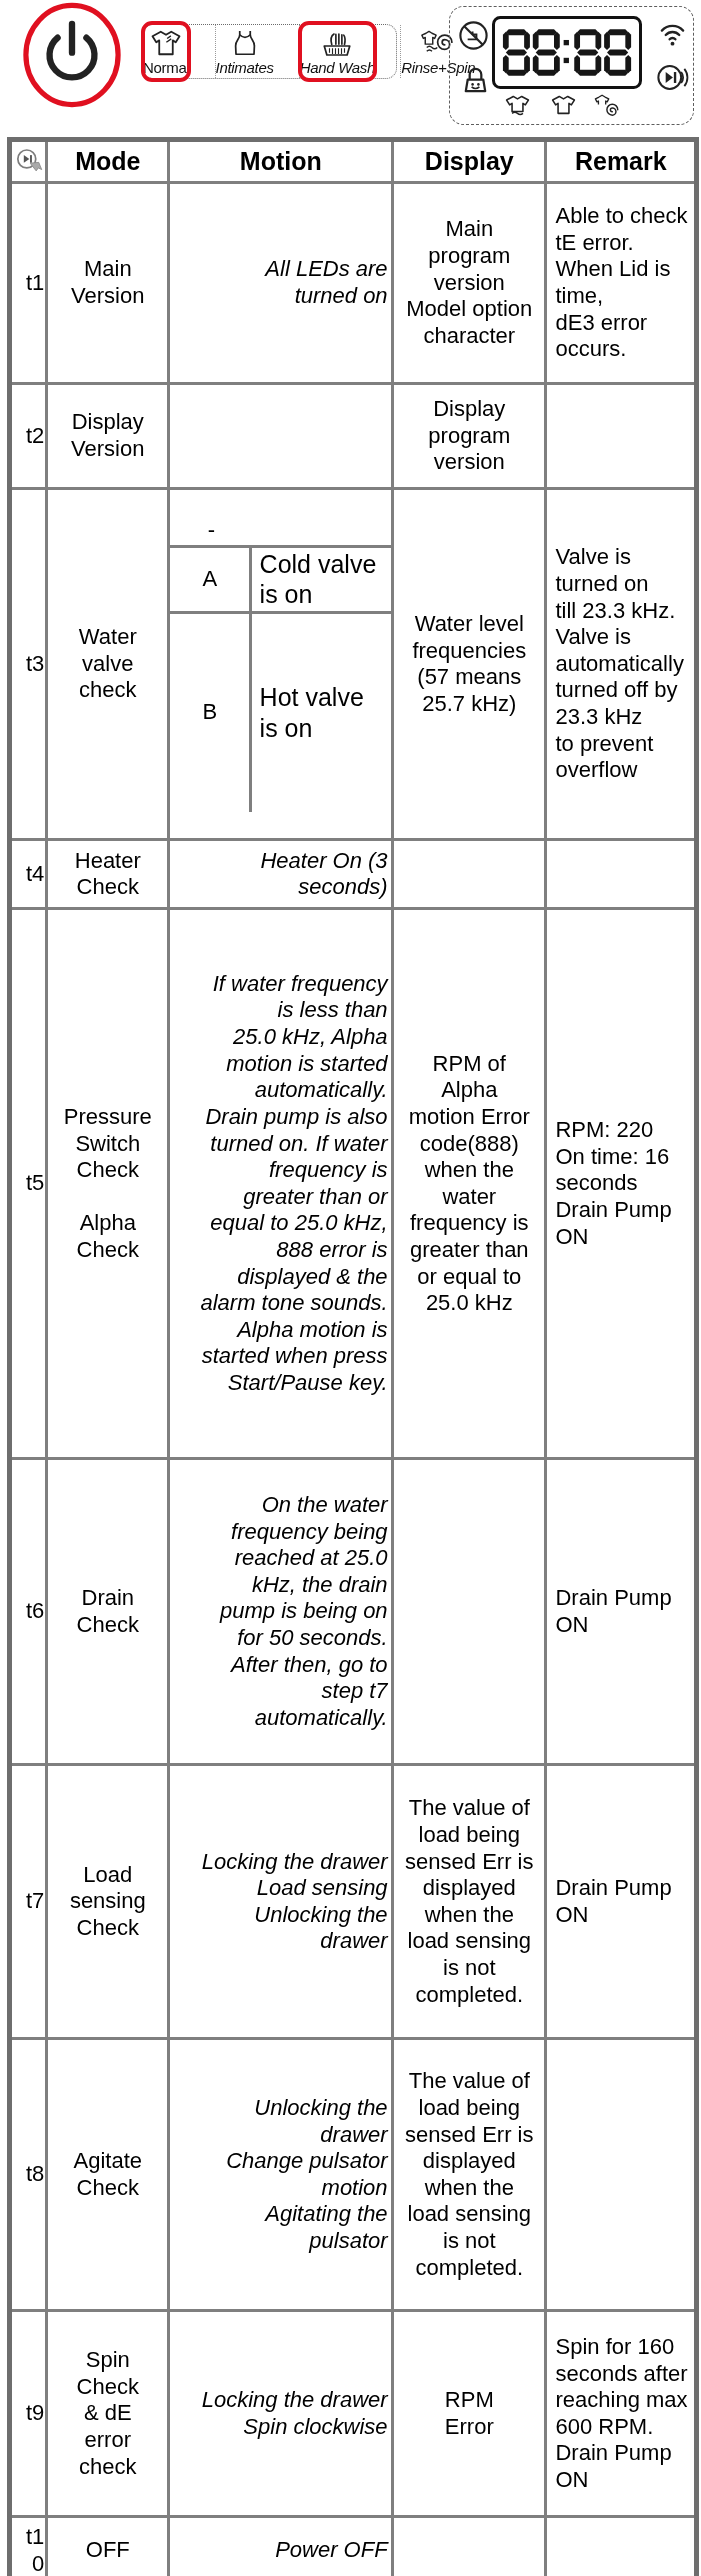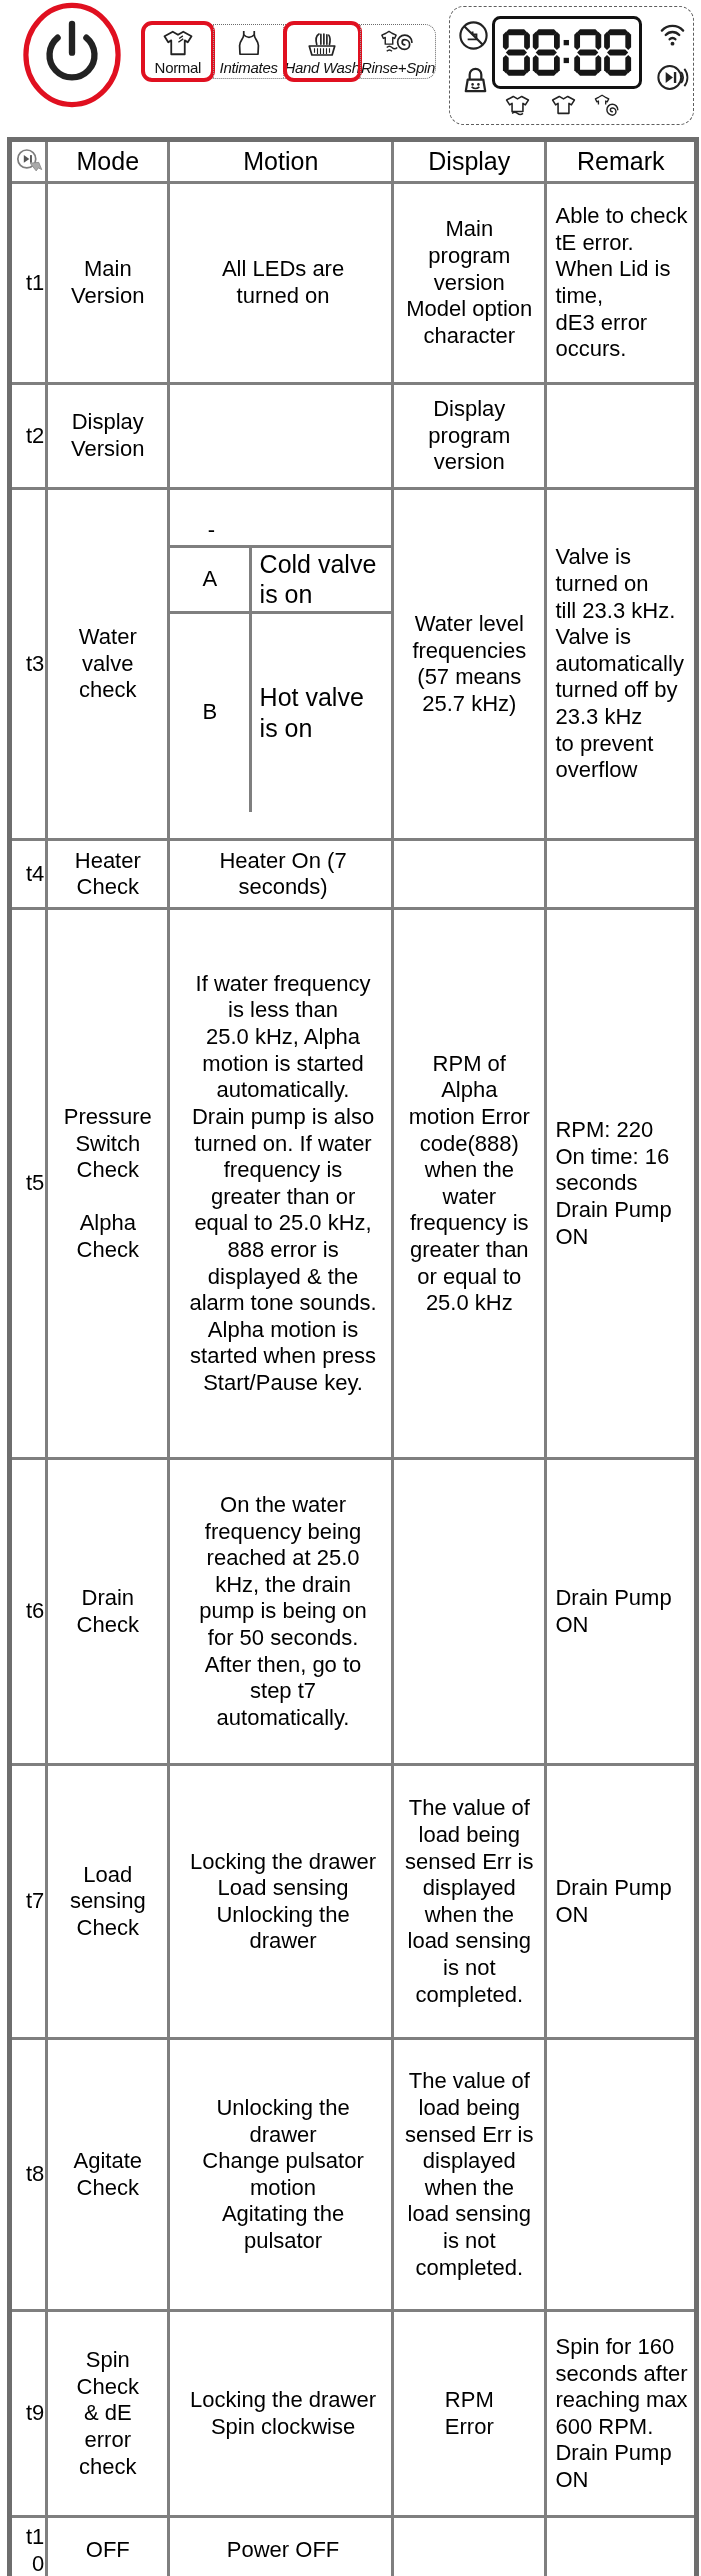--- a/index.html
+++ b/index.html
@@ -1,45 +1,45 @@
 <!DOCTYPE html>
 <html style="font-size:14.6px"><head>
 <meta charset="utf-8">
 <style>
   html,body{margin:0;padding:0;background:#fff;}
   body{width:702px;height:2576px;position:relative;font-family:"Liberation Sans",sans-serif;color:#000;}
 
   
   .panel{position:absolute;left:0;top:0;width:702px;height:137px;}
   .power-btn{position:absolute;left:7.3px;top:1.8px;width:130px;height:106px;}
-  .modes-group{position:absolute;left:142px;top:24px;width:294px;height:55px;
-    border:1.8px dotted #6a6a6a;border-radius:11px;display:flex;box-sizing:border-box;}
+  .modes-group{position:absolute;left:142px;top:24px;width:255px;height:55px;
+    border:1.8px dotted #6a6a6a;border-radius:11px;display:flex;box-sizing:border-box;gap:25px;}
   .mode-item{flex:1;position:relative;display:flex;flex-direction:column;align-items:center;
     justify-content:flex-start;padding-top:2.7px;}
   .mode-item + .mode-item{border-left:1.8px dotted #9a9a9a;font-style:italic;}
   .mode-label{font-size:15px;color:#111;margin-top:0.9px;letter-spacing:-0.3px;white-space:nowrap;}
   .sel-ring{position:absolute;left:-1.8px;top:-3.7px;right:-1.8px;bottom:-3.7px;
     border:4.1px solid #e01020;border-radius:11px;pointer-events:none;}
 
   .display-panel{position:absolute;left:449px;top:5.5px;width:245px;height:119px;
     border:1.8px dashed #5d5d5d;border-radius:14.6px;box-sizing:border-box;}
   .lcd{position:absolute;left:42px;top:9px;width:150px;height:73px;background:#fff;
     border:3.2px solid #111;border-radius:8.2px;box-sizing:border-box;
     display:flex;align-items:center;justify-content:center;}
   .p-icon{position:absolute;}
 
   
   .ttable{position:absolute;left:7.3px;top:137px;border-collapse:collapse;table-layout:fixed;
     width:687px;border:5.5px solid #6e6e6e;}
   .ttable td,.ttable th{border:3.7px solid #7f7f7f;vertical-align:middle;overflow:hidden;
     font-size:22px;line-height:1.21;white-space:pre-line;box-sizing:border-box;}
-  .ttable th{font-size:25px;font-weight:normal;text-align:center;white-space:nowrap;}
+  .ttable th{font-size:25px;font-weight:bold;text-align:center;white-space:nowrap;}
   .c-step{text-align:right;}
   .c-mode{text-align:center;padding:1.8px;}
-  .c-motion{text-align:center;padding:3.7px 3.7px 3.7px 8.2px;}
+  .c-motion{text-align:right;padding:3.7px 3.7px 3.7px 8.2px;font-style:italic;}
   .c-display{text-align:center;padding:3.7px 1.8px;}
   .c-remark{text-align:left;padding:3.7px 2.7px 3.7px 8.2px;}
   .nested{padding:0 !important;vertical-align:top;}
   .grid3{height:295px;display:grid;grid-template-columns:82px 1fr;grid-template-rows:31px 66px 1fr;}
   .g-dash{grid-column:1/3;border-bottom:3.7px solid #7f7f7f;display:flex;align-items:center;}
   .g-dash span{display:inline-block;width:82px;text-align:center;font-size:22px;}
   .g-al,.g-bl{border-right:3.7px solid #7f7f7f;display:flex;align-items:center;justify-content:center;
     font-size:22px;}
   .g-al,.g-at{border-bottom:3.7px solid #7f7f7f;}
   .g-at,.g-bt{display:flex;align-items:center;padding-left:7.3px;font-size:25px;
@@ -251,21 +251,21 @@
 turned off by
 23.3 kHz
 to prevent
 overflow</td>
   </tr>
 
   <tr style="height:69px">
     <td class="c-step">t4</td>
     <td class="c-mode">Heater
 Check</td>
-    <td class="c-motion">Heater On (7
+    <td class="c-motion">Heater On (3
 seconds)</td>
     <td class="c-display"></td>
     <td class="c-remark"></td>
   </tr>
 
   <tr style="height:550px">
     <td class="c-step">t5</td>
     <td class="c-mode">Pressure
 Switch
 Check

